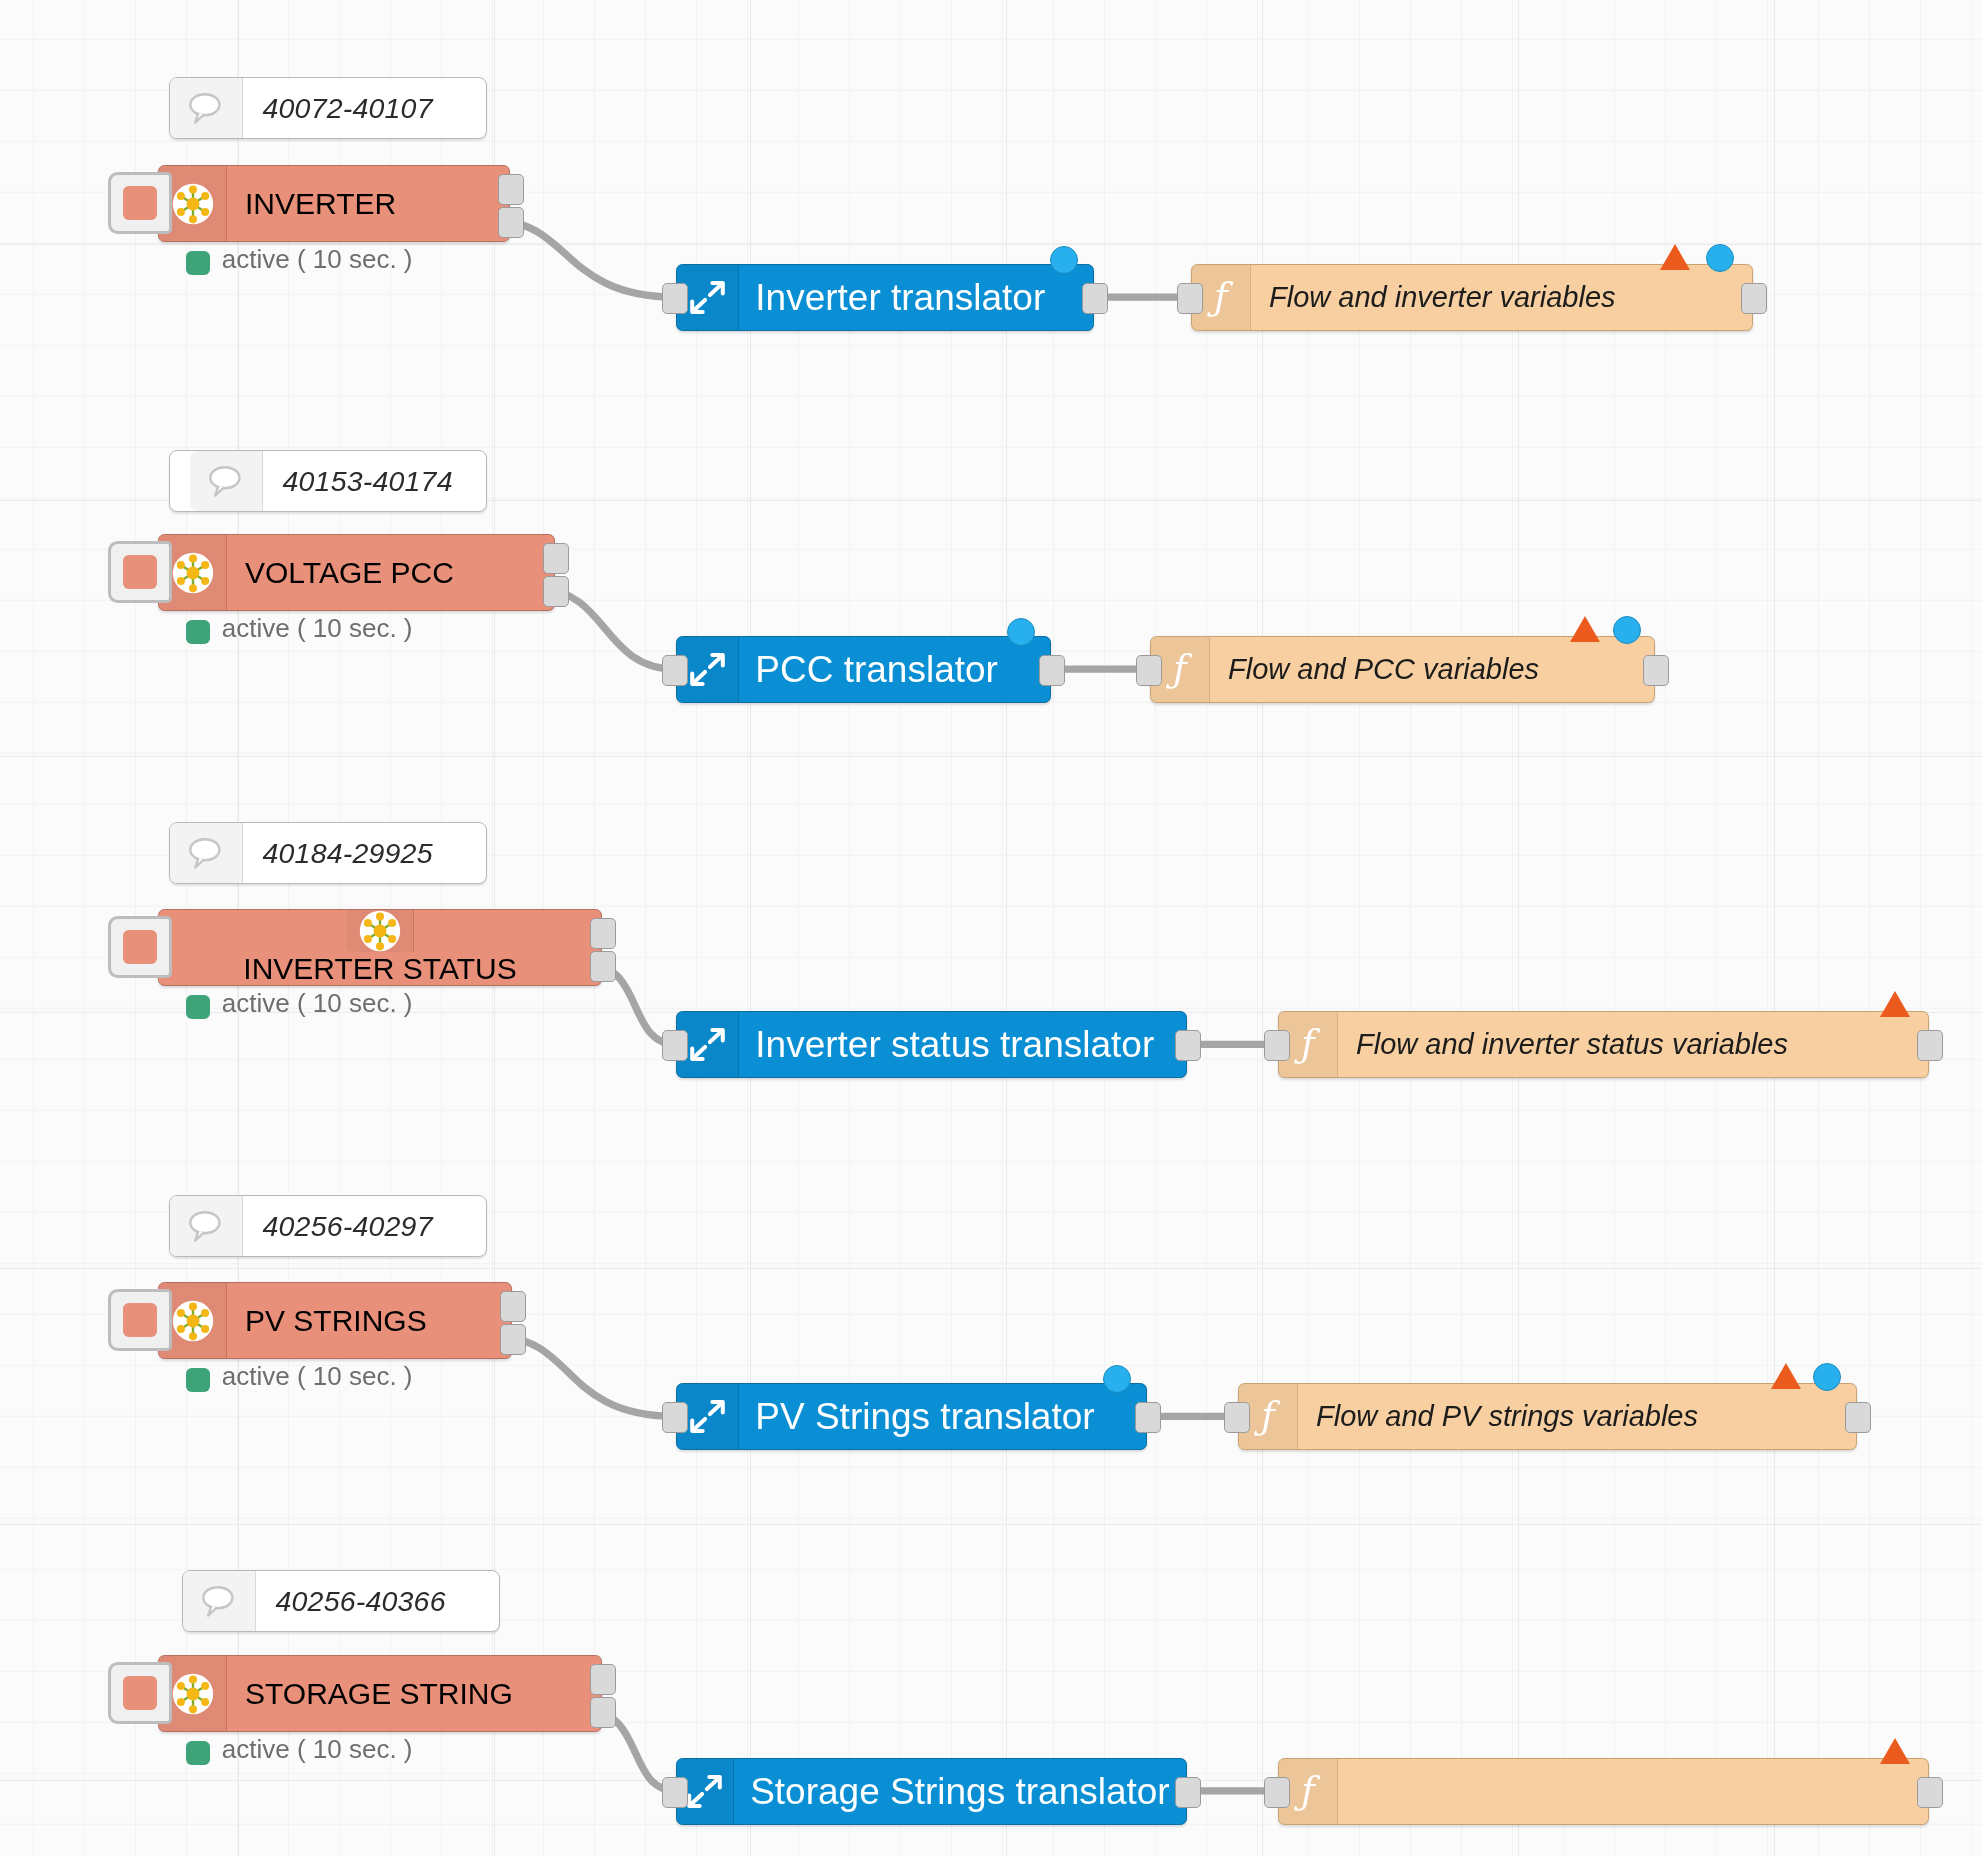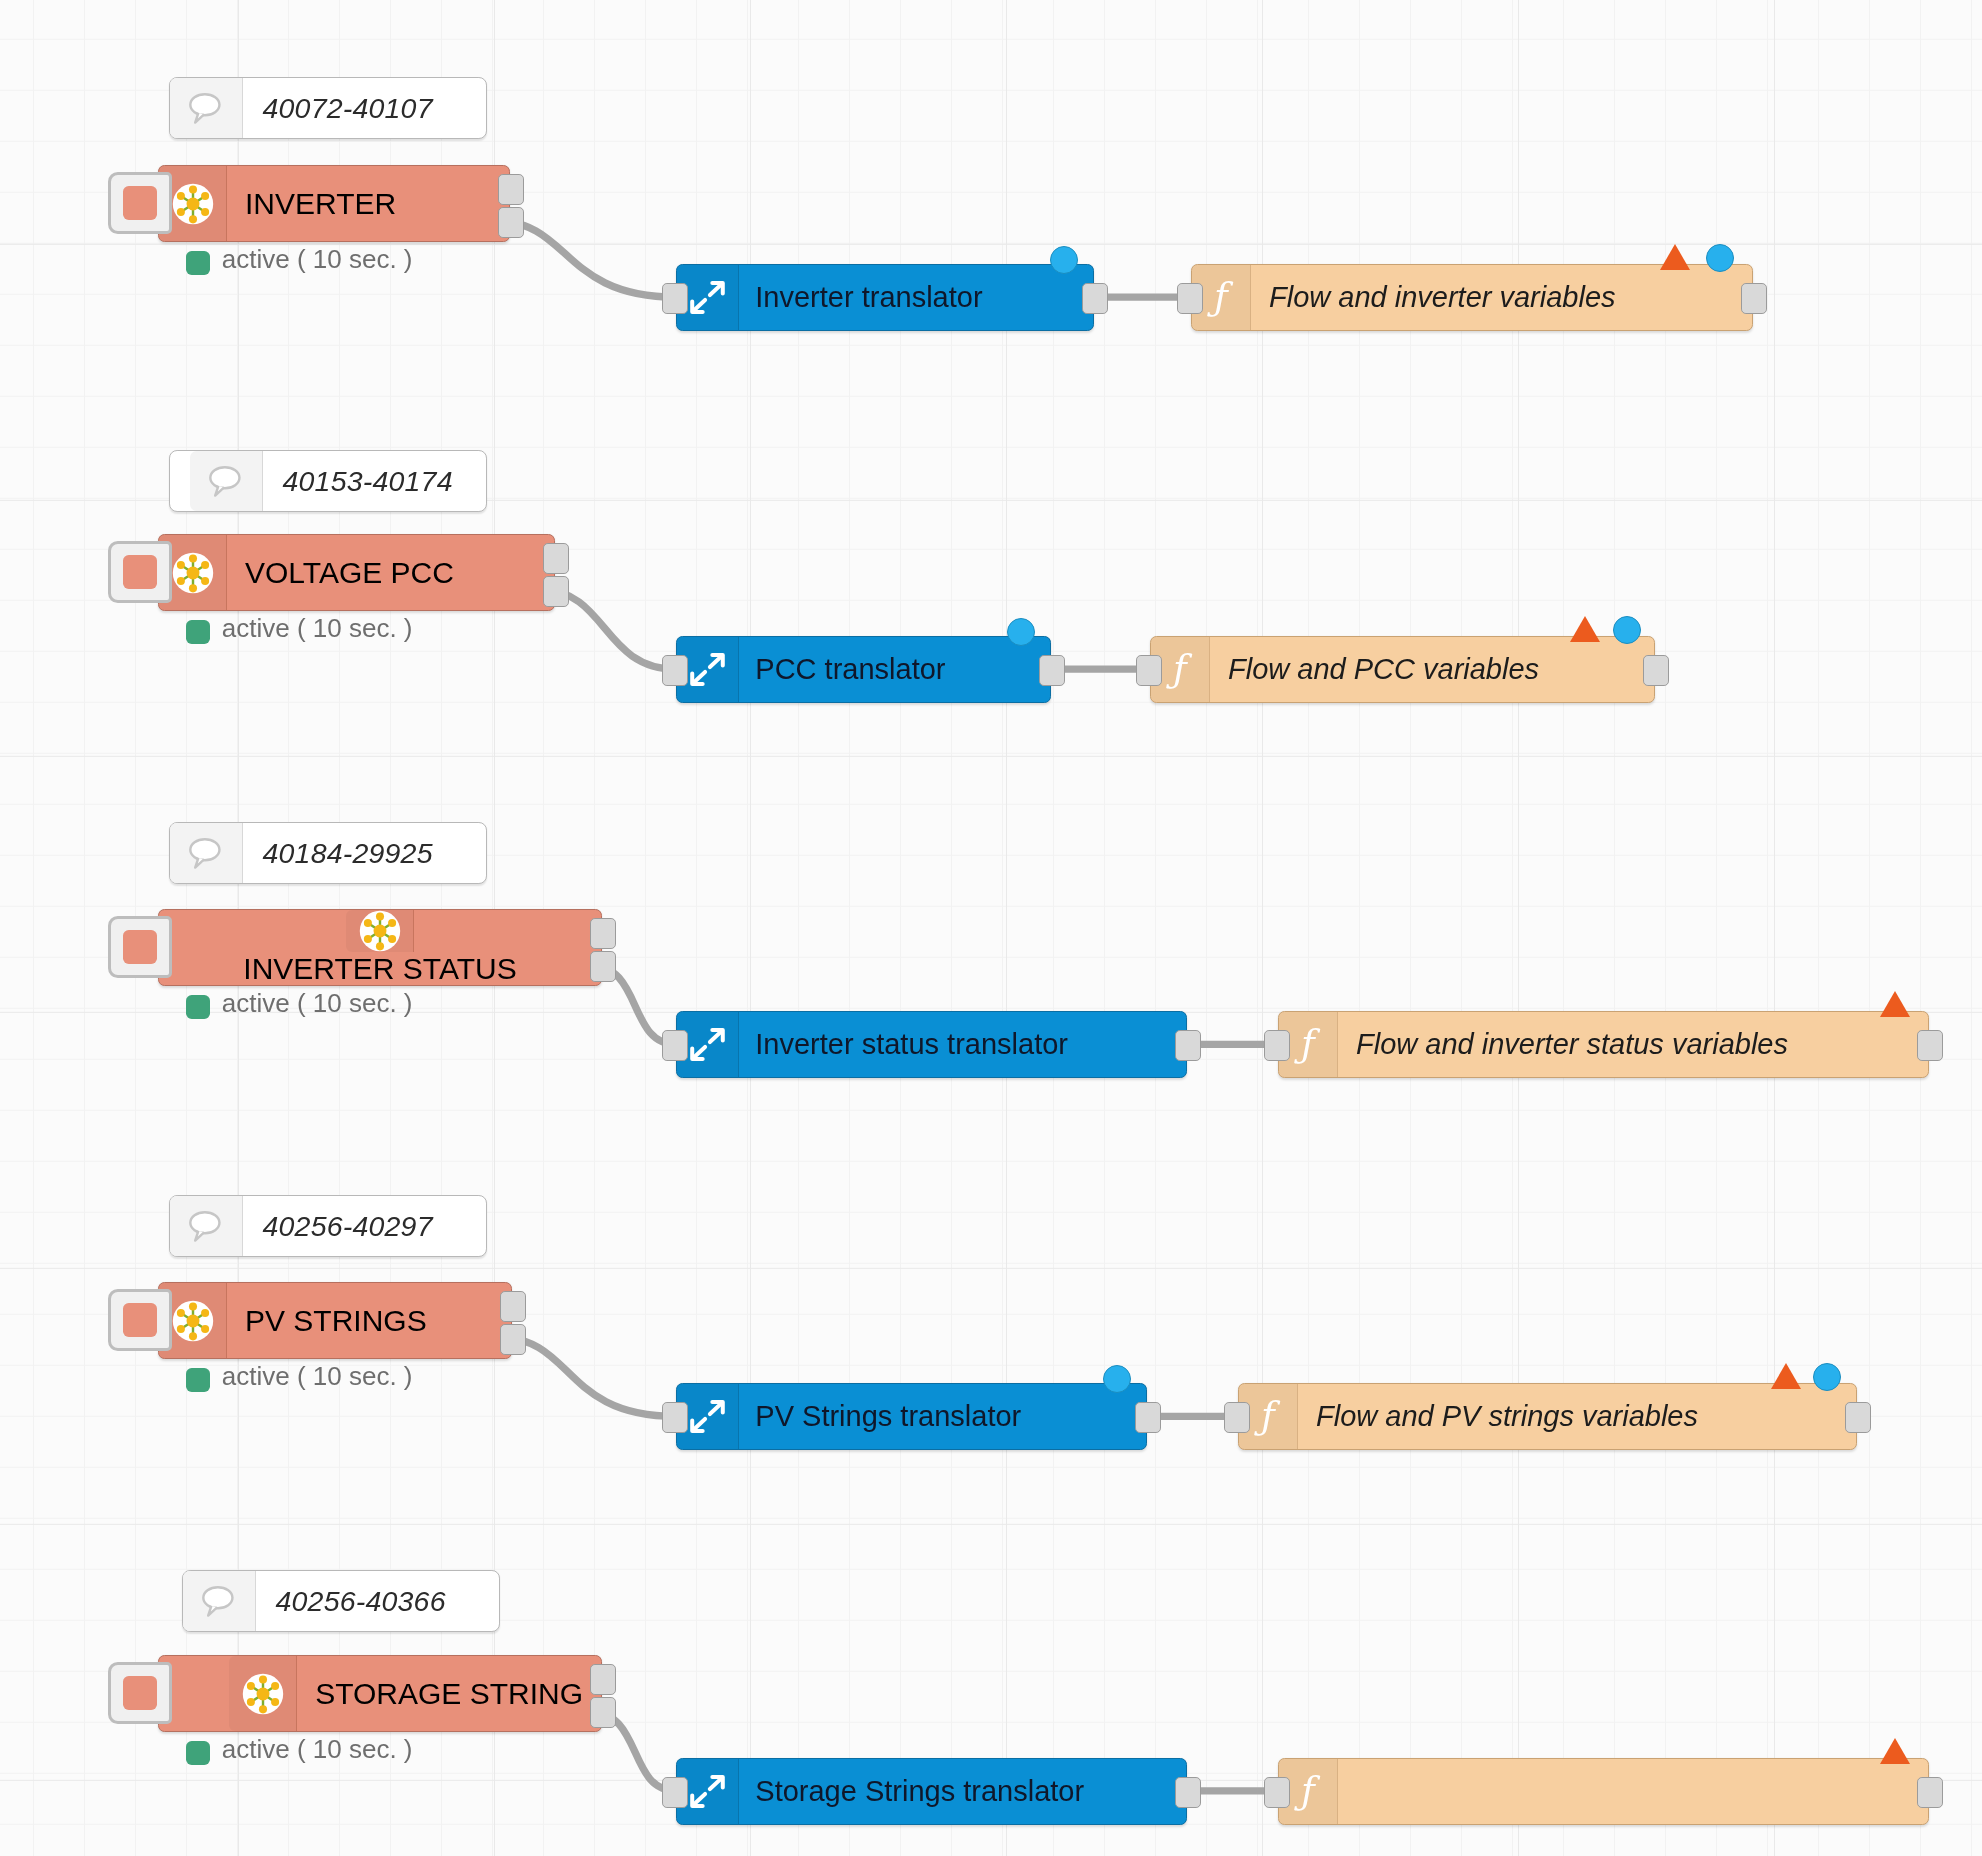--- a/index.html
+++ b/index.html
@@ -120,21 +120,21 @@
     box-sizing:border-box;
   }
   .blue .ic{
     width:62px;height:100%;
     display:flex;align-items:center;justify-content:center;
     border-right:0.8px solid rgba(0,0,0,.14);
     background:rgba(0,0,0,.05);
     border-radius:5.7px 0 0 5.7px;
     box-sizing:border-box;
   }
-  .blue .nm{padding:0 16.3px;font-size:29px;color:#0f172a;white-space:nowrap;}
+  .blue .nm{padding:0 16.3px;font-size:37px;color:#ffffff;white-space:nowrap;}
 
   
   .fn{
     height:67px;
     background:#f7cfa0;
     border:0.8px solid #c9a273;
     border-radius:6.5px;
     display:flex;align-items:center;
     box-shadow:0 1.6px 2.4px rgba(0,0,0,.13);
     box-sizing:border-box;
@@ -492,21 +492,21 @@
         <path d="M14 27 L10 39 L21 29" fill="#fff" stroke="#c6c6c6" stroke-width="3" stroke-linejoin="round"></path>
       </svg>
   </div>
   <div class="label">40256-40366</div>
 </div>
 
 <div class="mb-wrap" style="left:108px;top:1655px;">
   <div class="mb-btn">
       <i></i>
     </div>
-  <div class="mb-body" style="width:444px;justify-content:flex-end;">
+  <div class="mb-body" style="width:444px;">
     <div class="ic">
       <svg width="42" height="42" viewBox="0 0 52 52">
           <circle cx="26" cy="26" r="25" fill="#fff"></circle>
           <g stroke="#7fae2f" stroke-width="3" stroke-linecap="round">
             <path d="M26 26 L26 8"></path>
             <path d="M26 26 L41 16"></path>
             <path d="M26 26 L41 36"></path>
             <path d="M26 26 L26 45"></path>
             <path d="M26 26 L11 36"></path>
             <path d="M26 26 L11 16"></path>

